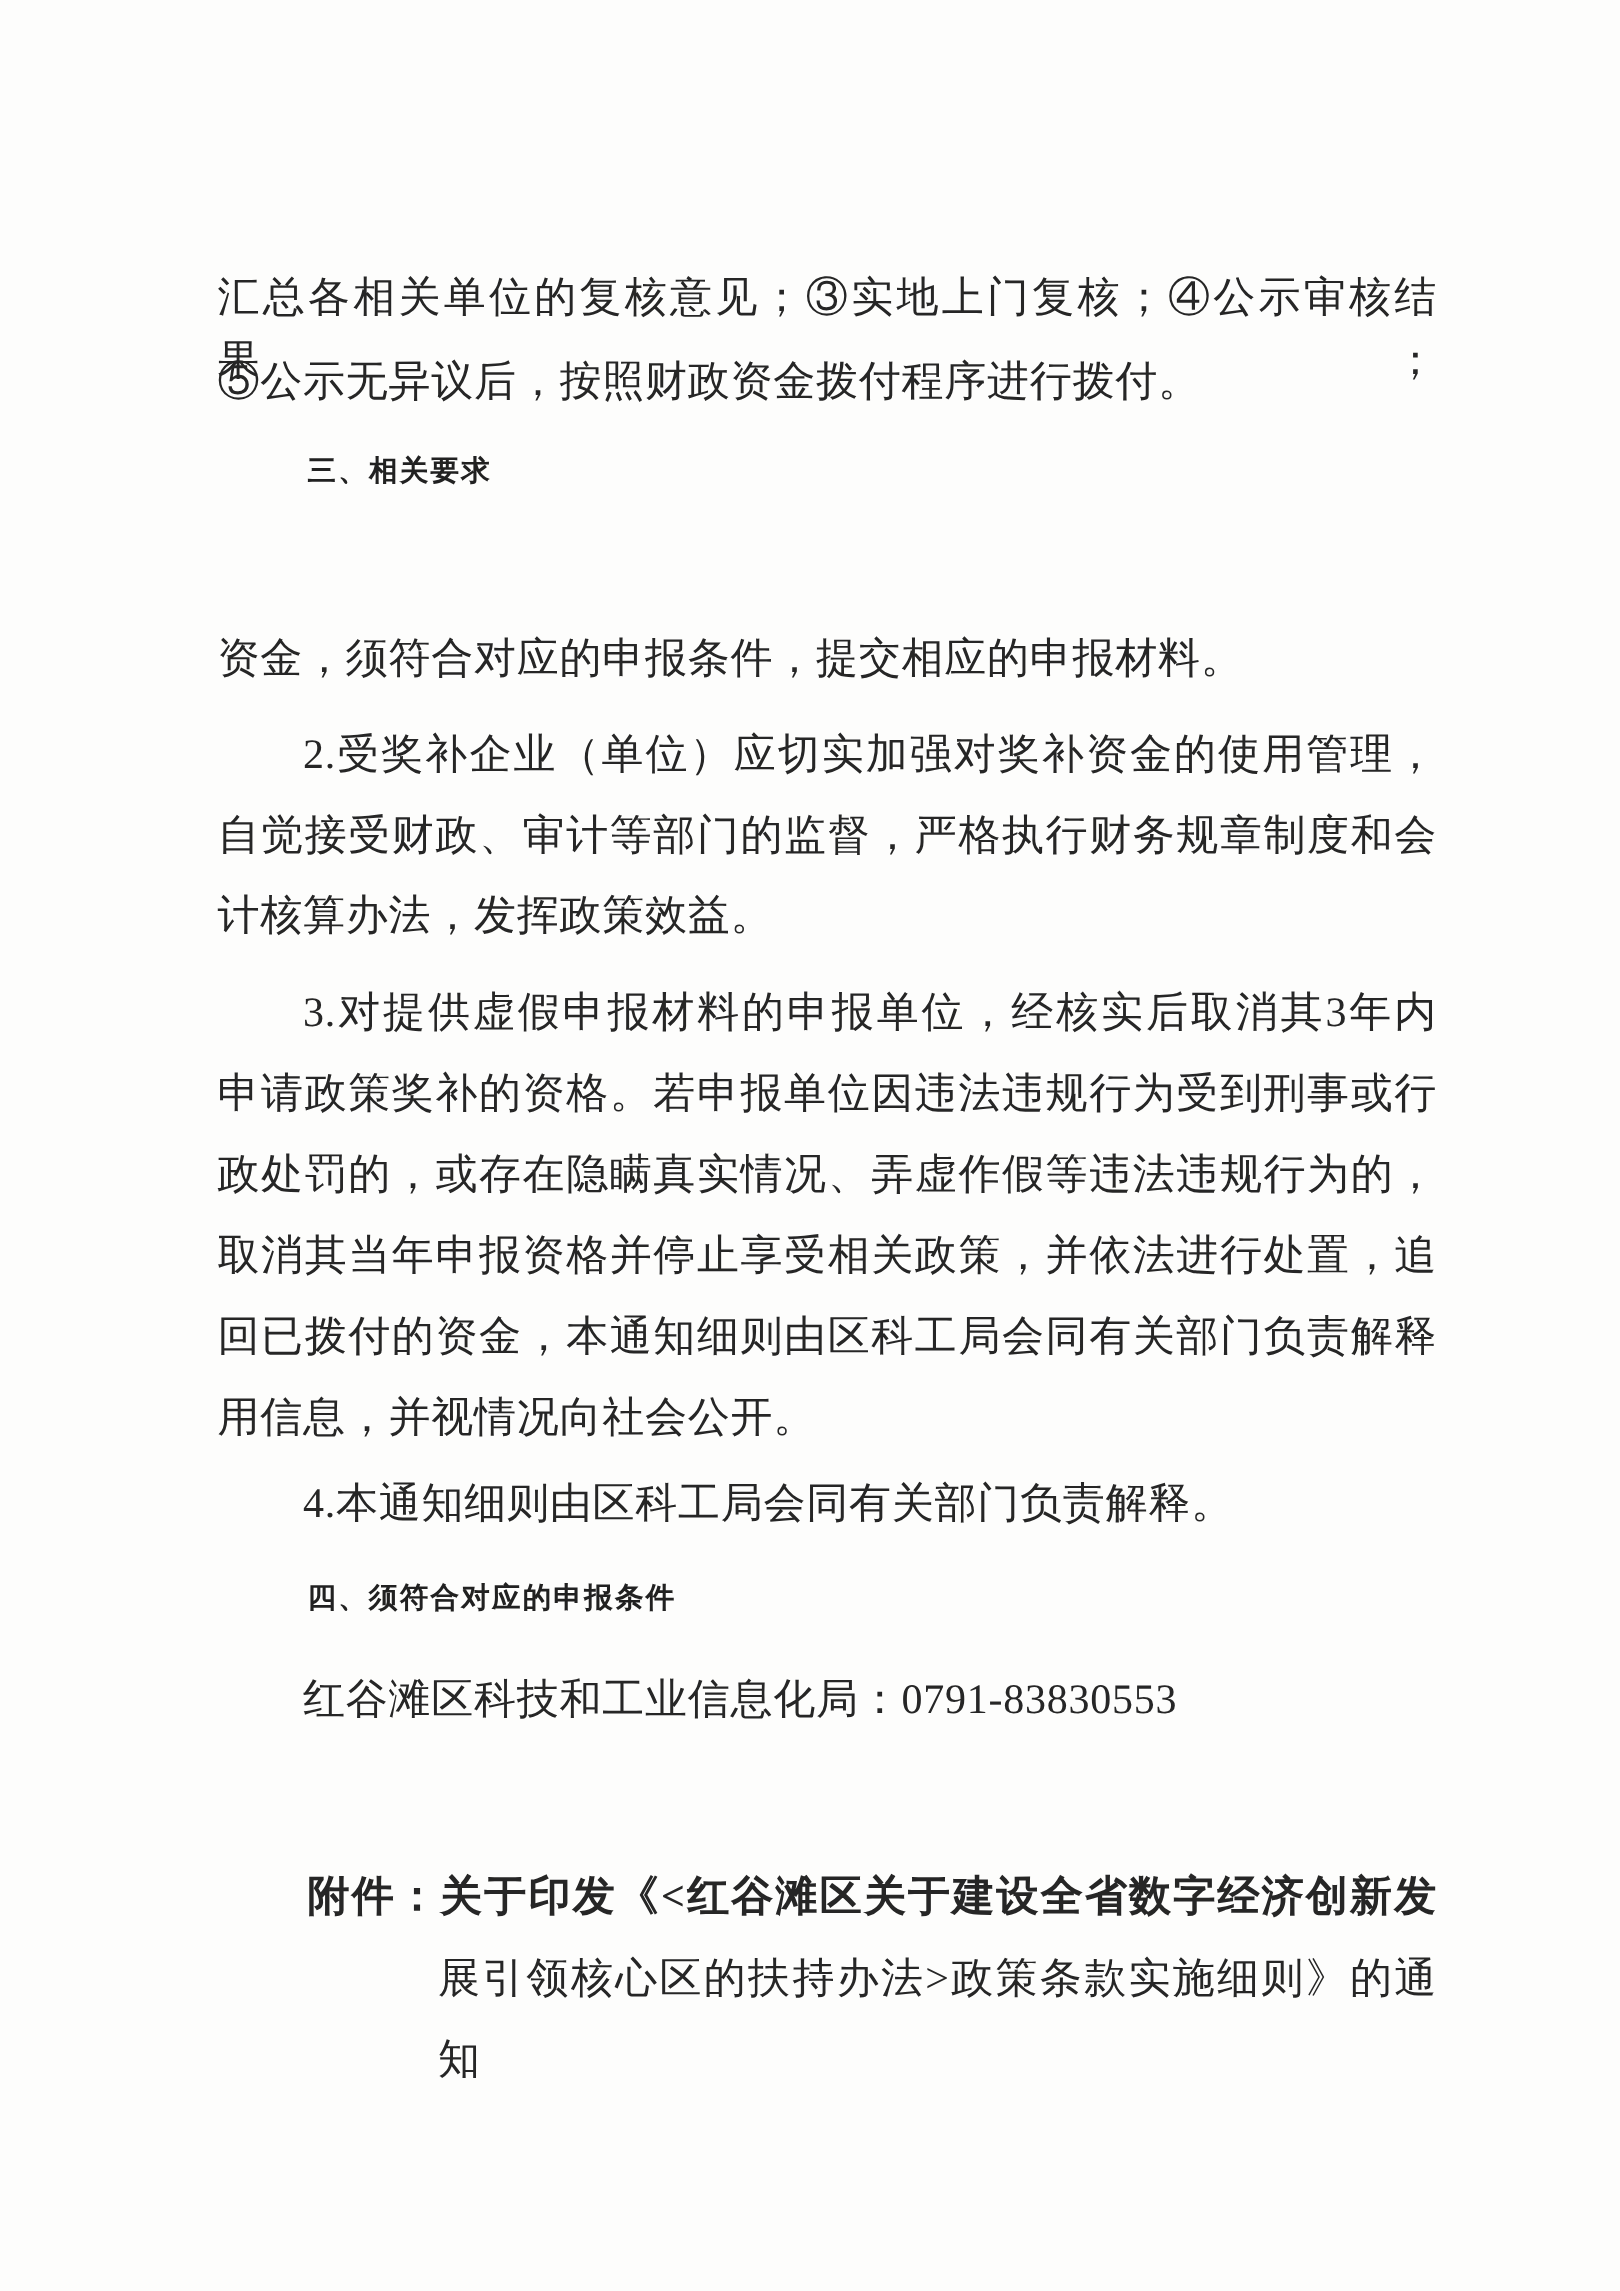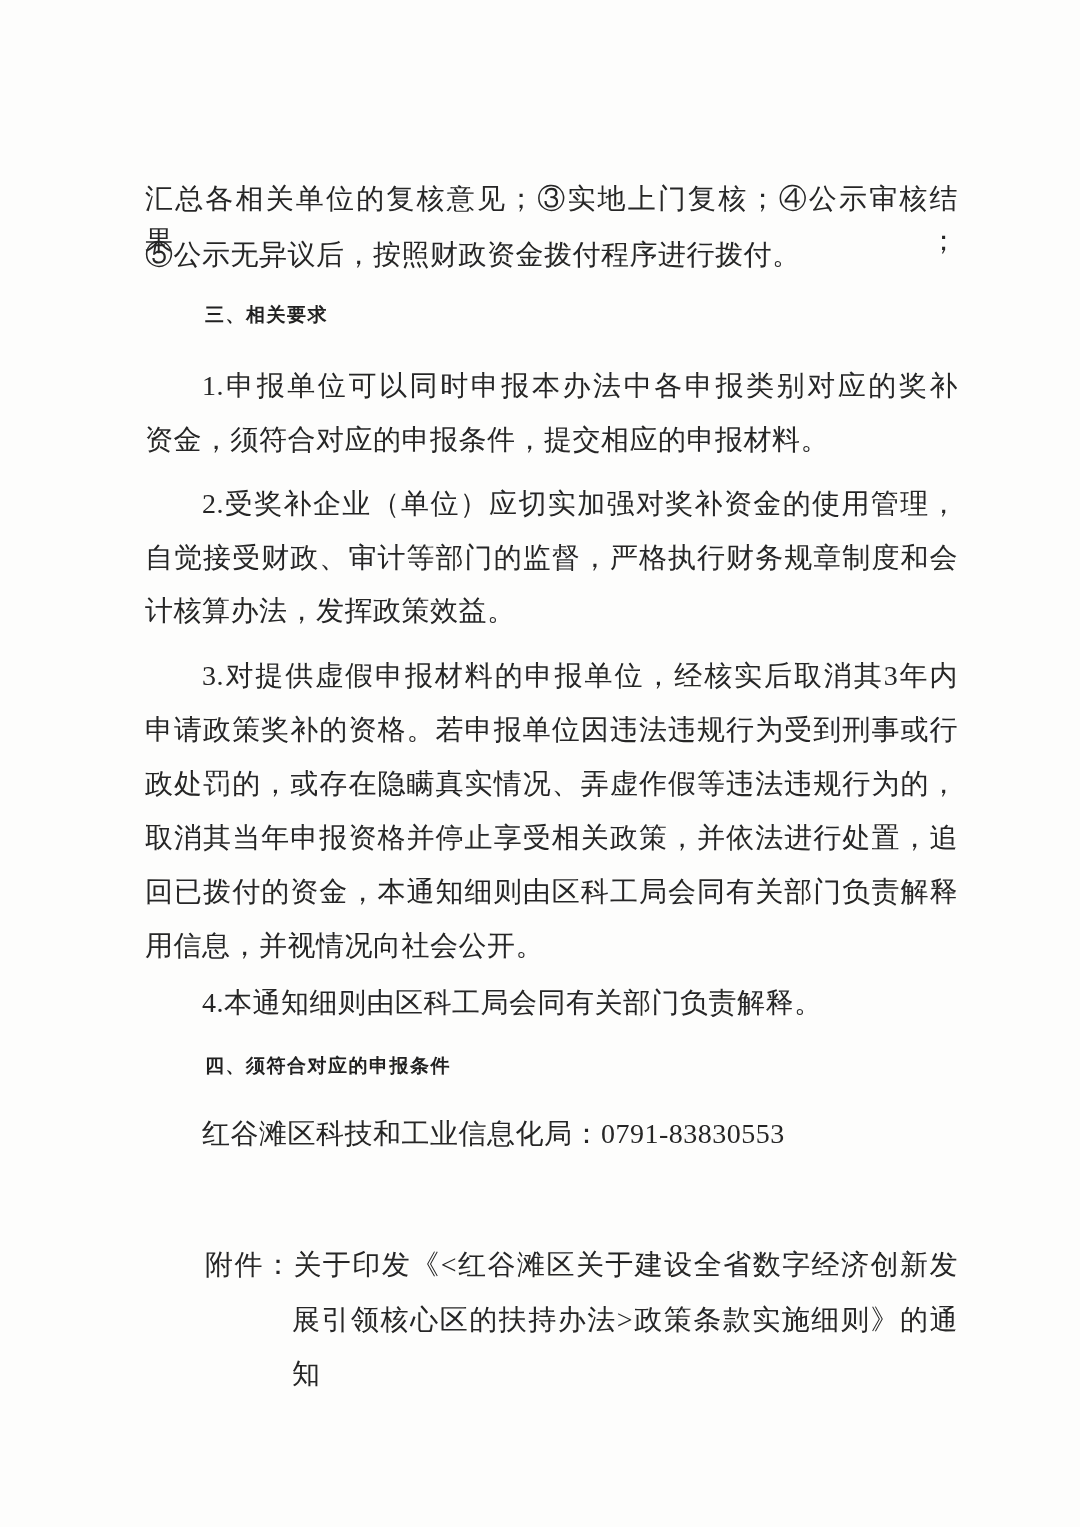--- a/index.html
+++ b/index.html
@@ -42,37 +42,37 @@
     font-weight: bold;
     left: 205px;
     width: 760px;
     font-size: 19px;
     letter-spacing: 1.5px;
     color: #212121;
   }
   .attach-1 {
     left: 205px;
     width: 753px;
+    font-weight: bold;
   }
   .attach-2, .attach-3 {
     left: 292px;
     width: 666px;
   }
 </style>
 </head>
 <body style="background: rgb(253, 253, 252);">
 
 <div class="page" style="color: rgb(38, 38, 38); margin-top: 26px;">
 
   <div class="line justify" style="top:152px">汇总各相关单位的复核意见；③实地上门复核；④公示审核结果；</div>
   <div class="line" style="top:208px">⑤公示无异议后，按照财政资金拨付程序进行拨付。</div>
 
   <div class="line heading" style="top:268px">三、相关要求</div>
 
-  <div class="line justify indent" style="top:339px">1.申报单位可以同时申报本办法中各申报类别对应的奖补</div>
   <div class="line" style="top:393px">资金，须符合对应的申报条件，提交相应的申报材料。</div>
 
   <div class="line justify indent" style="top:457px">2.受奖补企业（单位）应切实加强对奖补资金的使用管理，</div>
   <div class="line justify" style="top:511px">自觉接受财政、审计等部门的监督，严格执行财务规章制度和会</div>
   <div class="line" style="top:564px">计核算办法，发挥政策效益。</div>
 
   <div class="line justify indent" style="top:629px">3.对提供虚假申报材料的申报单位，经核实后取消其3年内</div>
   <div class="line justify" style="top:683px">申请政策奖补的资格。若申报单位因违法违规行为受到刑事或行</div>
   <div class="line justify" style="top:737px">政处罚的，或存在隐瞒真实情况、弄虚作假等违法违规行为的，</div>
   <div class="line justify" style="top:791px">取消其当年申报资格并停止享受相关政策，并依法进行处置，追</div>

